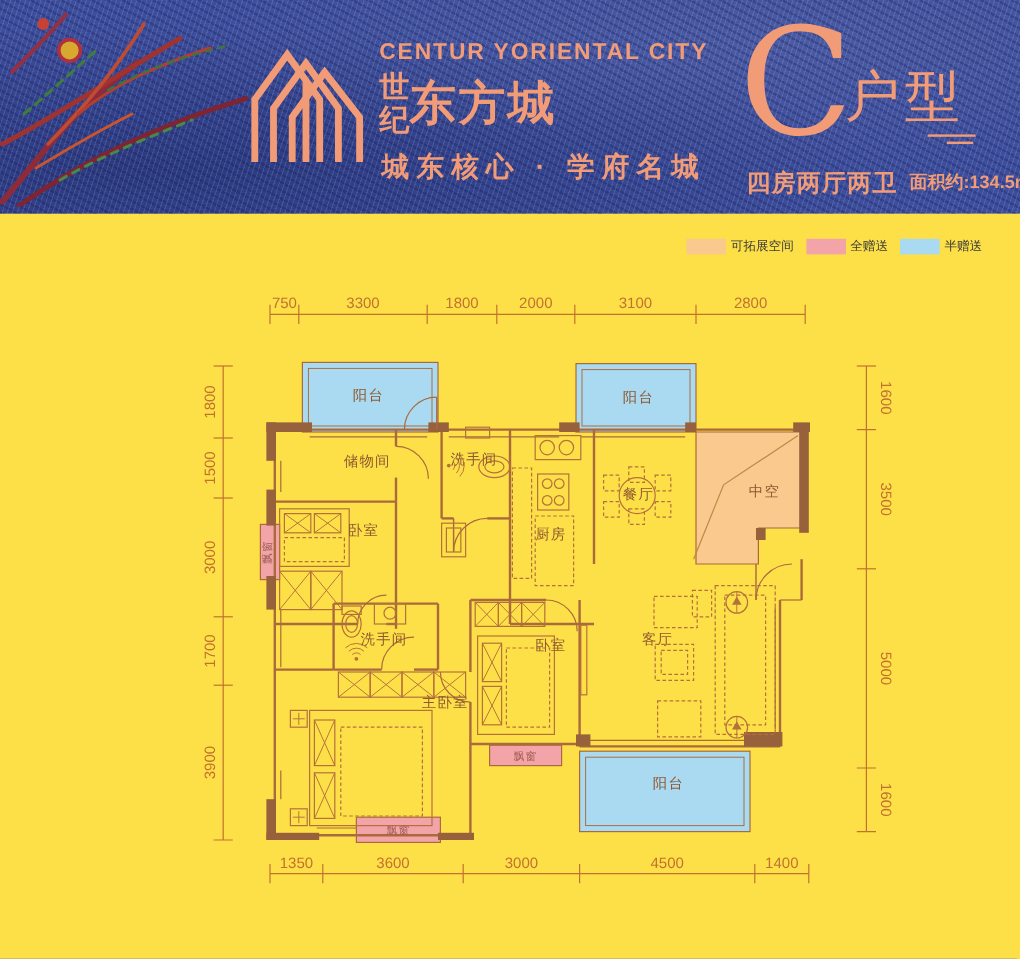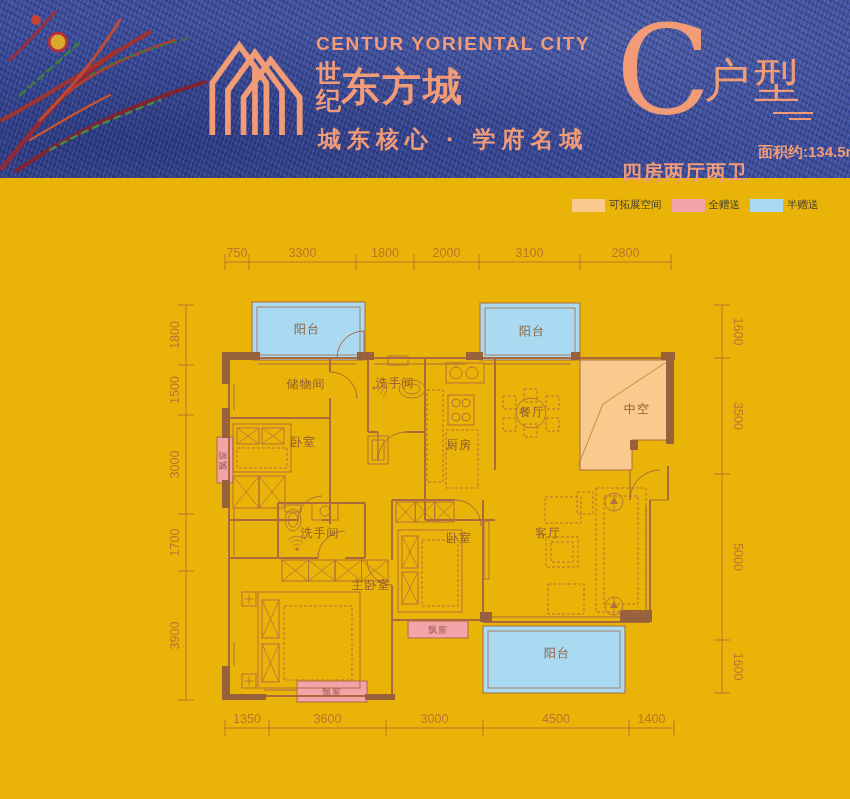--- a/index.html
+++ b/index.html
@@ -1,18 +1,18 @@
 <!DOCTYPE html>
 <html><head>
 <meta charset="utf-8">
 <style>
   html,body{margin:0;padding:0;background:#888;}
   *{box-sizing:border-box;}
   #stage{position:relative;width:850px;height:799px;overflow:hidden;
-         font-family:"Liberation Sans",sans-serif;background:#eab308;margin:0 auto;}
+         font-family:"Liberation Sans",sans-serif;background:#fde047;margin:0 auto;}
 
   
   #header{position:absolute;left:0;top:0;width:850px;height:178px;
     background-color:#3D4E9D;
     background-image:
       repeating-linear-gradient(108deg, rgba(255,255,255,.10) 0 1px, rgba(255,255,255,0) 1px 4px),
       repeating-linear-gradient(28deg, rgba(18,28,88,.28) 0 2px, rgba(18,28,88,0) 2px 6px),
       radial-gradient(ellipse at 75% 20%, rgba(255,255,255,.07), transparent 55%),
       radial-gradient(ellipse at 15% 80%, rgba(10,18,70,.35), transparent 60%);}
   .salmon{color:#F19B77;}
@@ -27,21 +27,21 @@
   #brand-tagline{position:absolute;left:318px;top:124px;font-size:23px;font-weight:bold;
                  letter-spacing:6px;white-space:nowrap;}
   #unit-letter{position:absolute;left:616px;top:6px;font-family:"DejaVu Serif",serif;
                font-size:124px;line-height:128px;font-weight:normal;}
   #unit-suffix{position:absolute;left:704px;top:50px;font-size:46px;letter-spacing:4px;
                font-weight:normal;white-space:nowrap;}
   .unit-underline{position:absolute;background:#F19B77;height:2px;}
   #unit-underline-1{left:773px;top:112px;width:40px;}
   #unit-underline-2{left:789px;top:118px;width:22px;}
   #unit-rooms{position:absolute;left:622px;top:139px;font-size:20px;font-weight:bold;
-              letter-spacing:1px;white-space:nowrap;margin-top:20px;}
+              letter-spacing:1px;white-space:nowrap;}
   #unit-area{position:absolute;left:758px;top:143px;font-size:15px;font-weight:bold;
              white-space:nowrap;}
 
   
   #legend{position:absolute;left:572px;top:198px;display:flex;align-items:center;}
   .legend-item{display:flex;align-items:center;margin-right:10px;}
   .legend-swatch{width:33px;height:13px;display:inline-block;}
   .legend-label{font-size:10.5px;color:#3A3A3A;margin-left:4px;white-space:nowrap;}
 
   

